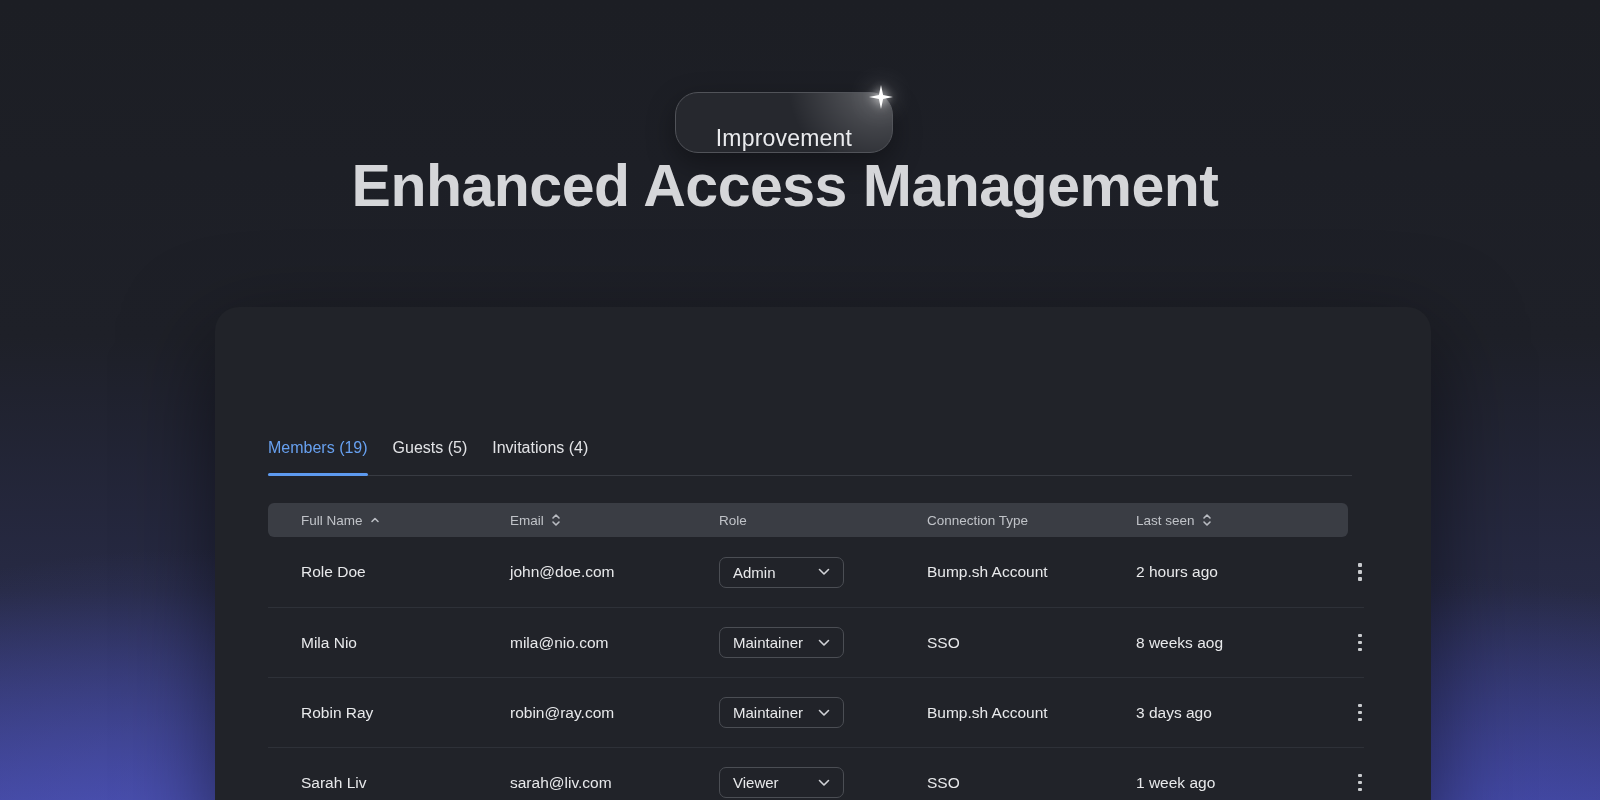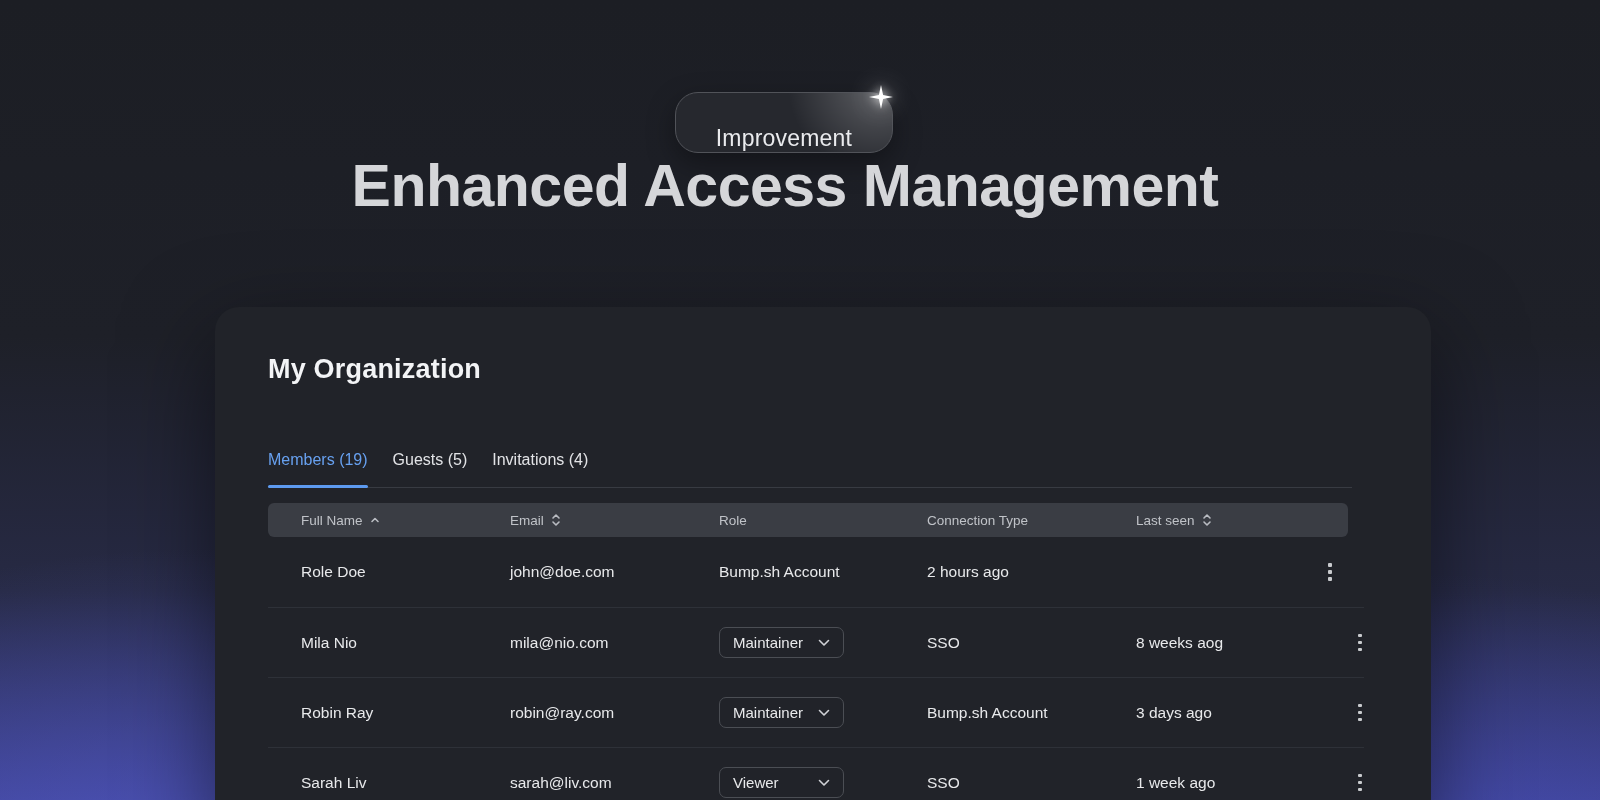--- a/index.html
+++ b/index.html
@@ -58,21 +58,20 @@
     font-size: 27px; font-weight: bold;
     color: #f3f4f6; letter-spacing: 0.2px;
   }
 
   
   .tabs {
     position: absolute; left: 53px; top: 132px;
     width: 1084px;
     display: flex; gap: 25px;
     border-bottom: 1px solid #383b42;
-    margin-top: 12px;
   }
   .tab {
     position: relative;
     padding-bottom: 18px;
     font-size: 16px;
     color: #e2e3e6;
     cursor: pointer;
   }
   .tab.active { color: #67a0ef; }
   .tab.active::after {
@@ -128,21 +127,20 @@
   <div class="hero-badge">
     <span class="badge-label">Improvement</span>
     <svg class="sparkle" width="26" height="26" viewBox="0 0 26 26">
       <path d="M13 1 L15.1 10.9 L25 13 L15.1 15.1 L13 25 L10.9 15.1 L1 13 L10.9 10.9 Z" fill="#ffffff"></path>
     </svg>
   </div>
   <h1 class="hero-title">Enhanced Access Management</h1>
 </div>
 
 <div class="card">
-  <h2 class="card-title">My Organization</h2>
   <div class="tabs">
       <div class="tab active"><span>Members (19)</span></div>
       <div class="tab"><span>Guests (5)</span></div>
       <div class="tab"><span>Invitations (4)</span></div>
     </div>
   <div class="table">
     <div class="thead grid-cols">
         <div class="th">
           <span>Full Name</span>
           <svg width="10" height="10" viewBox="0 0 10 10" class="sort-svg">
@@ -168,20 +166,28 @@
             <path d="M2 5 L5 2 L8 5" fill="none" stroke="#b9bcc2" stroke-width="1.6" stroke-linecap="round" stroke-linejoin="round"></path>
             <path d="M2 9 L5 12 L8 9" fill="none" stroke="#b9bcc2" stroke-width="1.6" stroke-linecap="round" stroke-linejoin="round"></path>
           </svg>
         </div>
         <div class="th"></div>
       </div>
     <div class="tbody">
         <div class="tr grid-cols">
           <div class="td">Role Doe</div>
           <div class="td">john@doe.com</div>
+          <div class="td">
+            <button class="role-select">
+              <span>Admin</span>
+              <svg width="12" height="8" viewBox="0 0 12 8" class="sort-svg">
+                <path d="M1.5 1.5 L6 6 L10.5 1.5" fill="none" stroke="#d0d2d6" stroke-width="1.6" stroke-linecap="round" stroke-linejoin="round"></path>
+              </svg>
+            </button>
+          </div>
           <div class="td">Bump.sh Account</div>
           <div class="td">2 hours ago</div>
           <div class="td actions-cell">
             <button class="kebab">
               <span class="dot"></span>
               <span class="dot"></span>
               <span class="dot"></span>
             </button>
           </div>
         </div>

